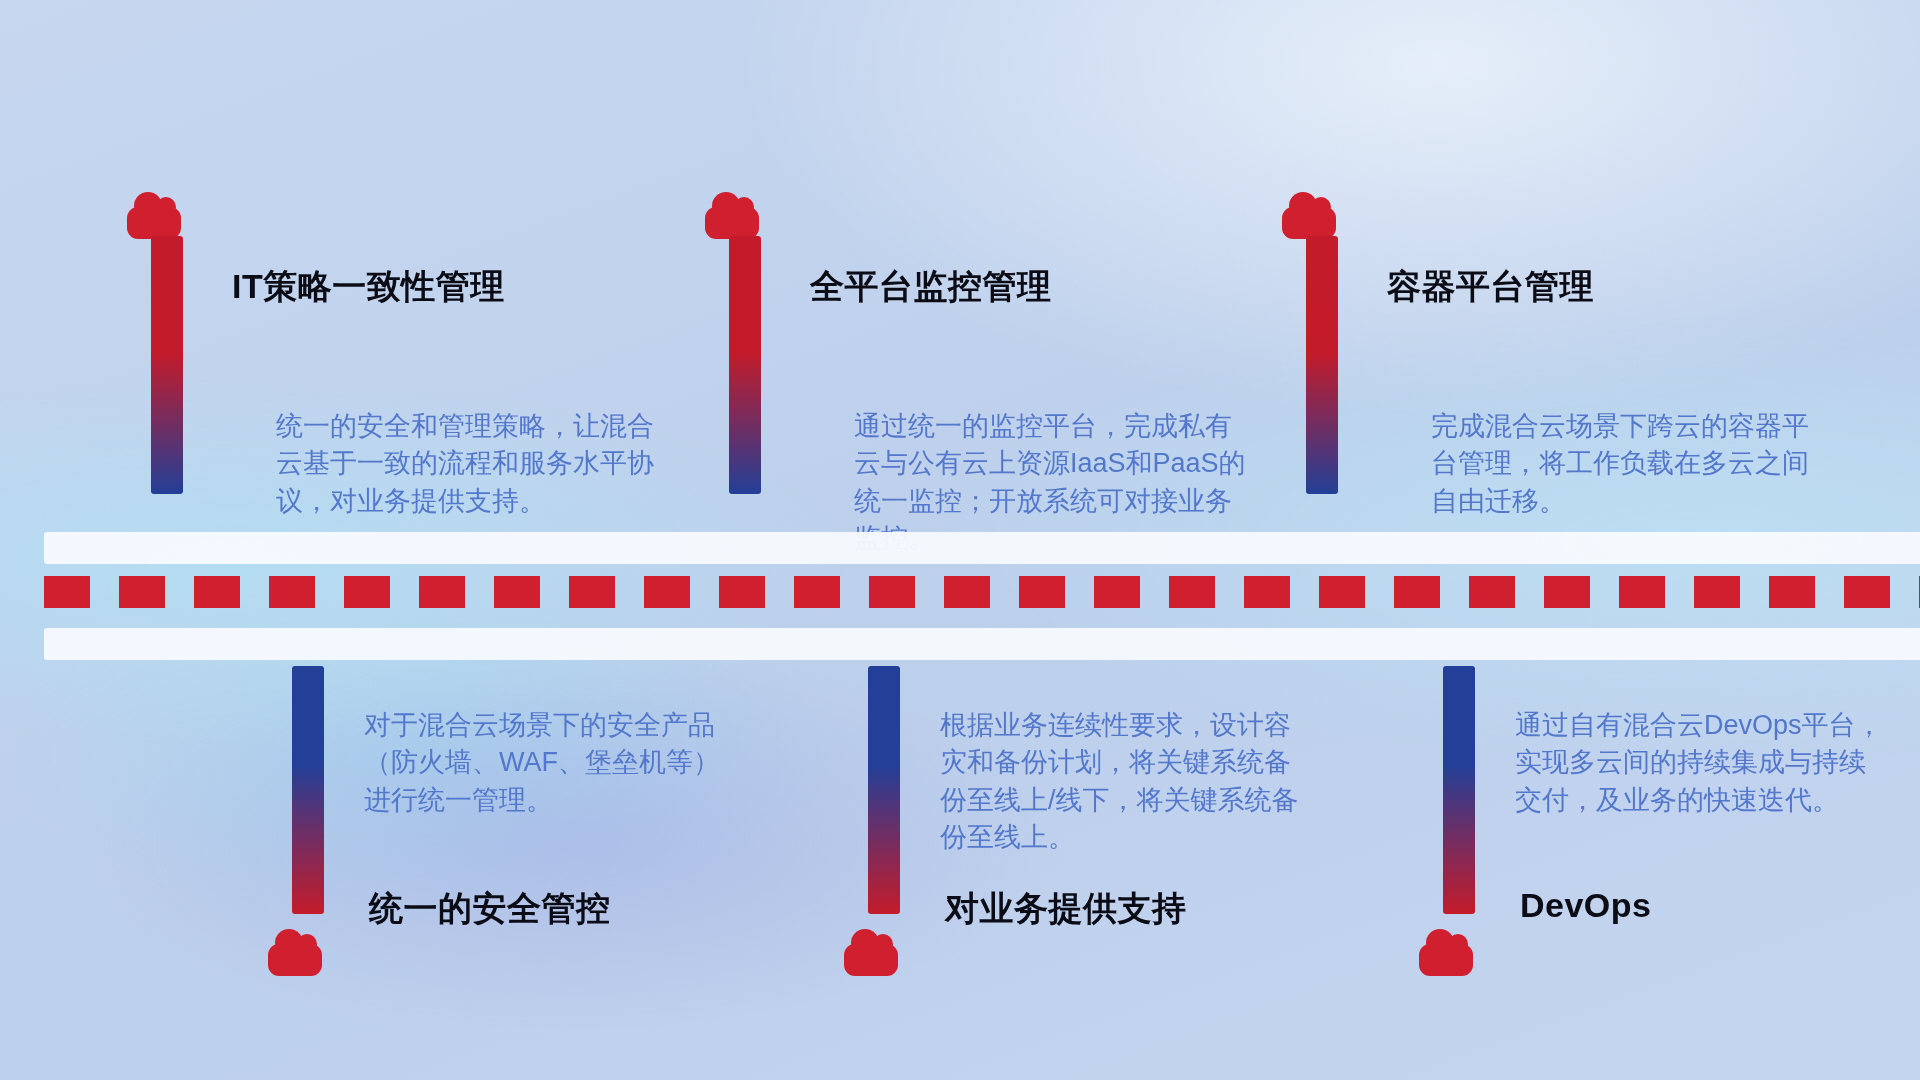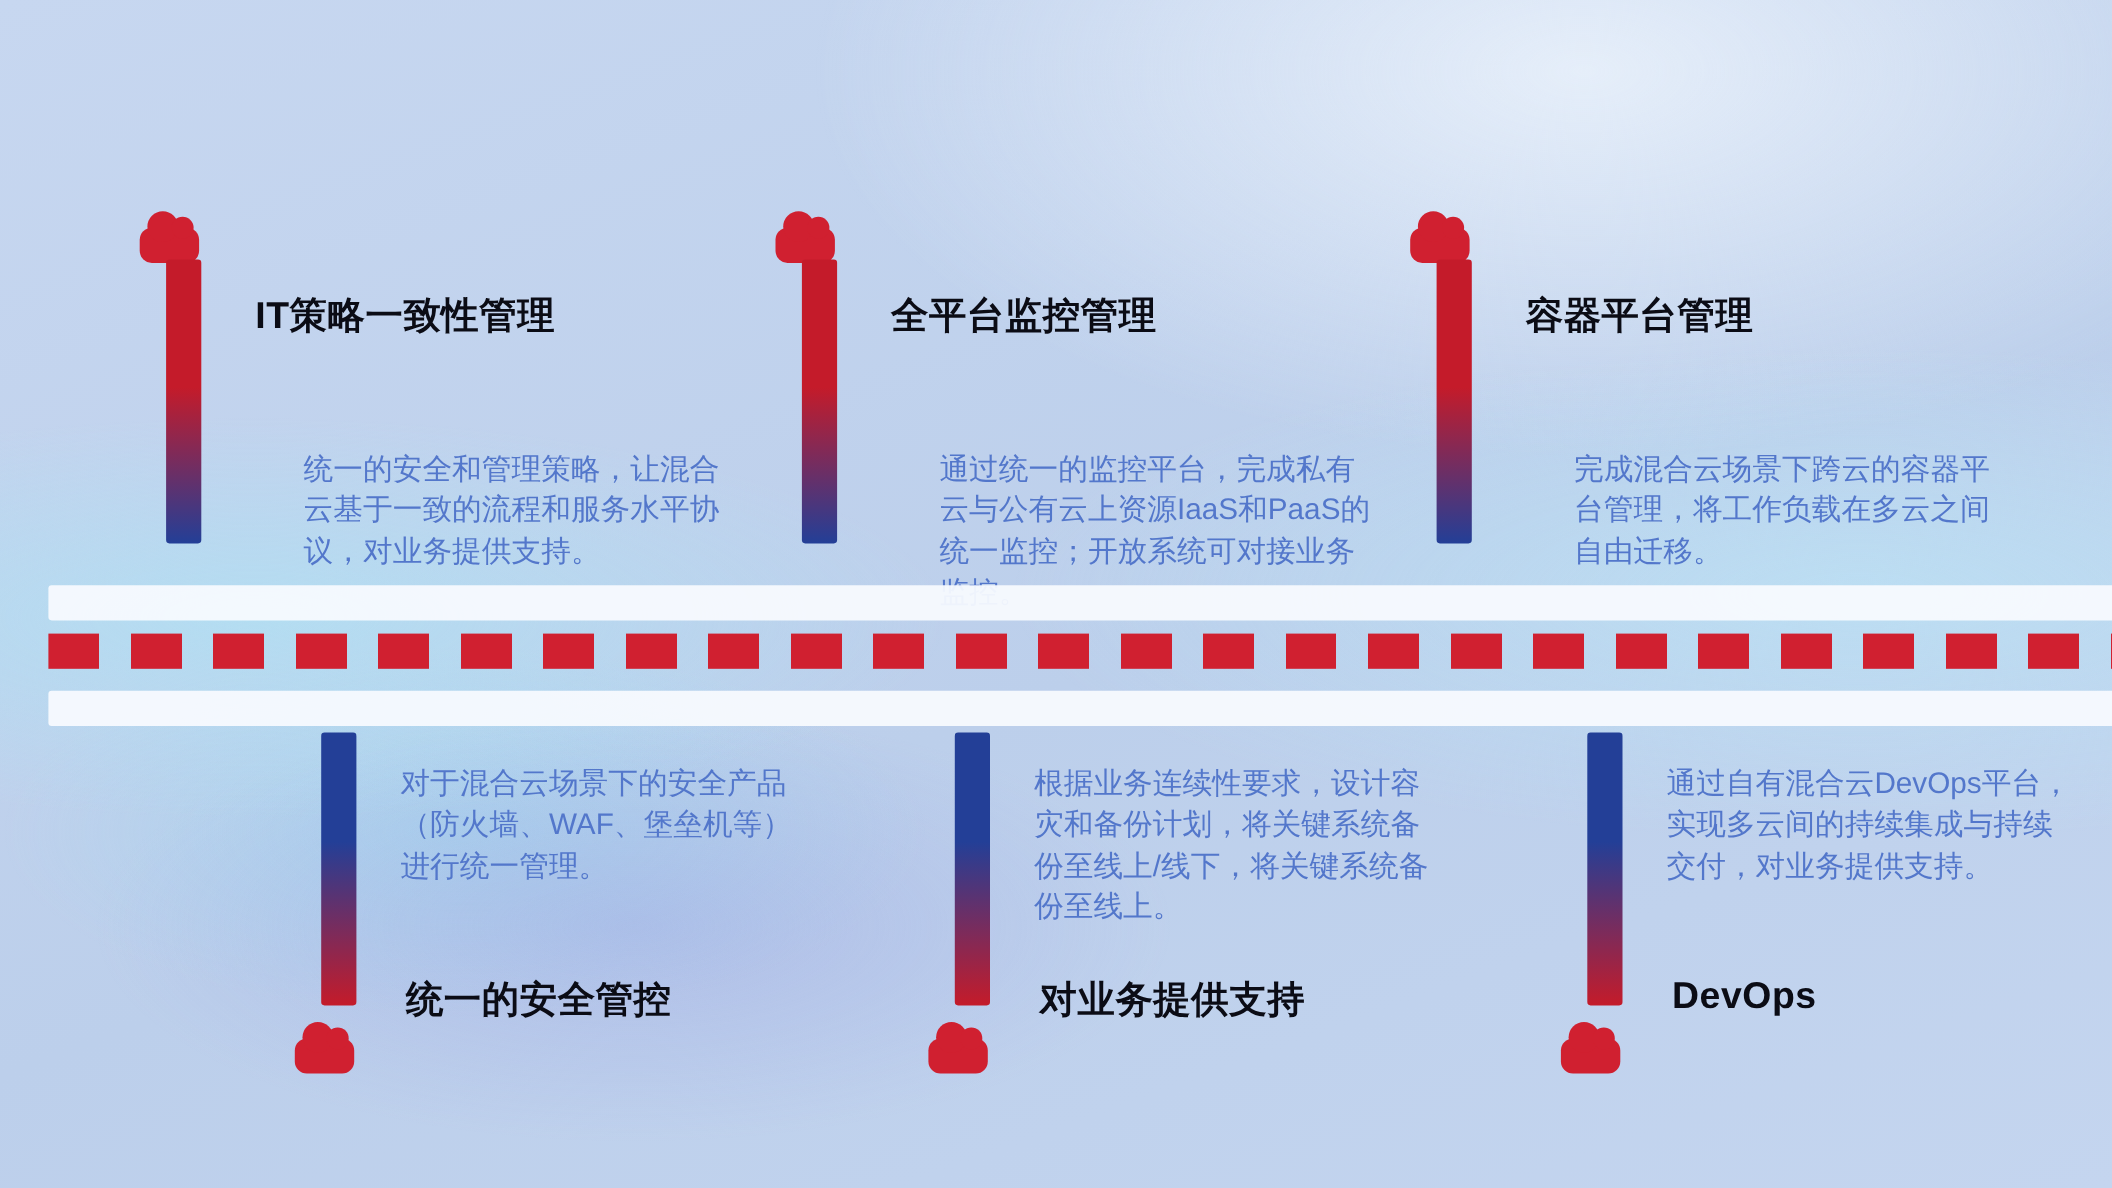--- a/index.html
+++ b/index.html
@@ -46,21 +46,21 @@
   .top .cloud{left:0;top:15px;}
   .top .vline{left:24px;top:44px;height:258px;}
   .top h2{left:89px;top:56px;}
   .top p{left:99px;top:200px;width:432px;margin-left:34px;}
   .t1{left:95px;top:160px;}
   .t2{left:673px;top:160px;}
   .t3{left:1250px;top:160px;}
 
   
   .bottom .vline{left:24px;top:0;height:248px;}
-  .bottom p{left:80px;top:12px;width:408px;}
+  .bottom p{left:80px;top:25px;width:408px;}
   .bottom h2{left:85px;top:204px;}
   .bottom .cloud{left:0;top:278px;}
   .b1{left:236px;top:634px;}
   .b2{left:812px;top:634px;}
   .b3{left:1387px;top:634px;}
 
   
   .divider{position:absolute;left:12px;right:12px;}
   .divider.white{height:5px;background:var(--white-line);border-radius:3px;}
   .divider.w1{top:500px;}
@@ -107,18 +107,18 @@
 
   <div class="item bottom b2">
     <div class="vline up"></div>
     <p>根据业务连续性要求，设计容灾和备份计划，将关键系统备份至线上/线下，将关键系统备份至线上。</p>
     <h2>对业务提供支持</h2>
     <div class="cloud"></div>
   </div>
 
   <div class="item bottom b3">
     <div class="vline up"></div>
-    <p>通过自有混合云DevOps平台，实现多云间的持续集成与持续交付，对业务提供支持。</p>
+    <p>通过自有混合云DevOps平台，实现多云间的持续集成与持续交付，及业务的快速迭代。</p>
     <h2>DevOps</h2>
     <div class="cloud"></div>
   </div>
 
 </div>
 
 </body></html>

